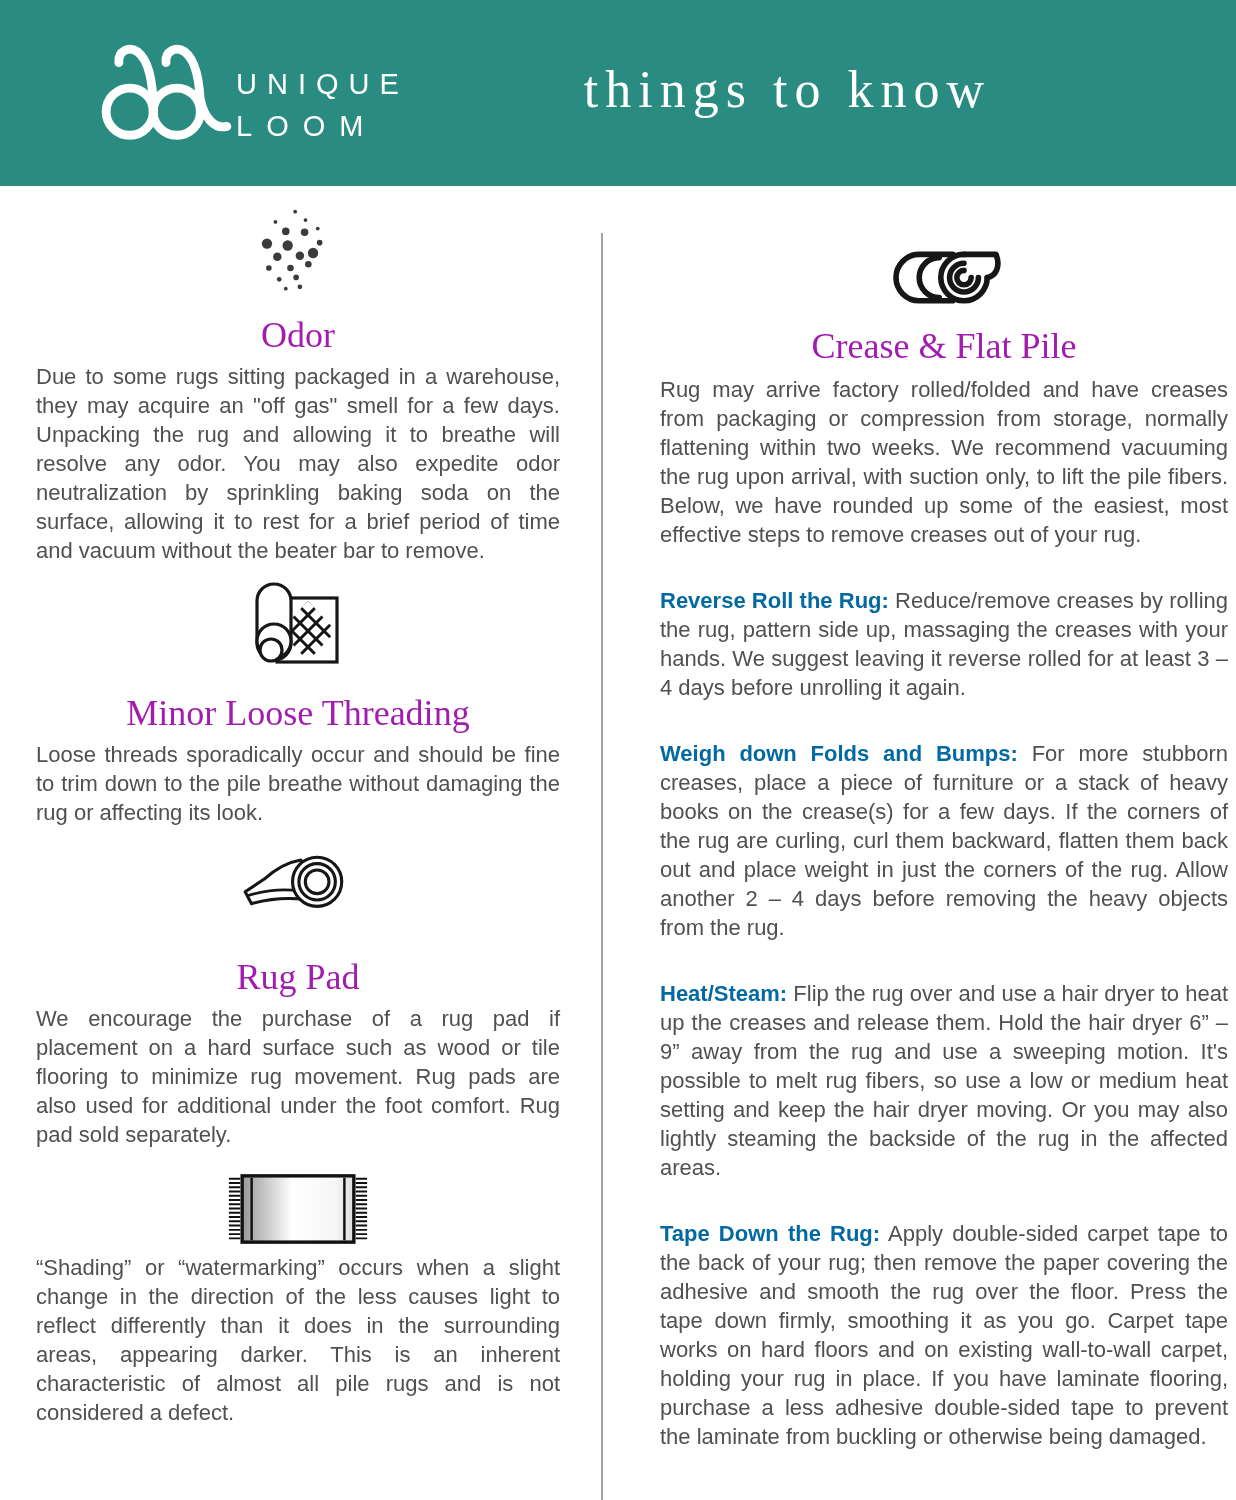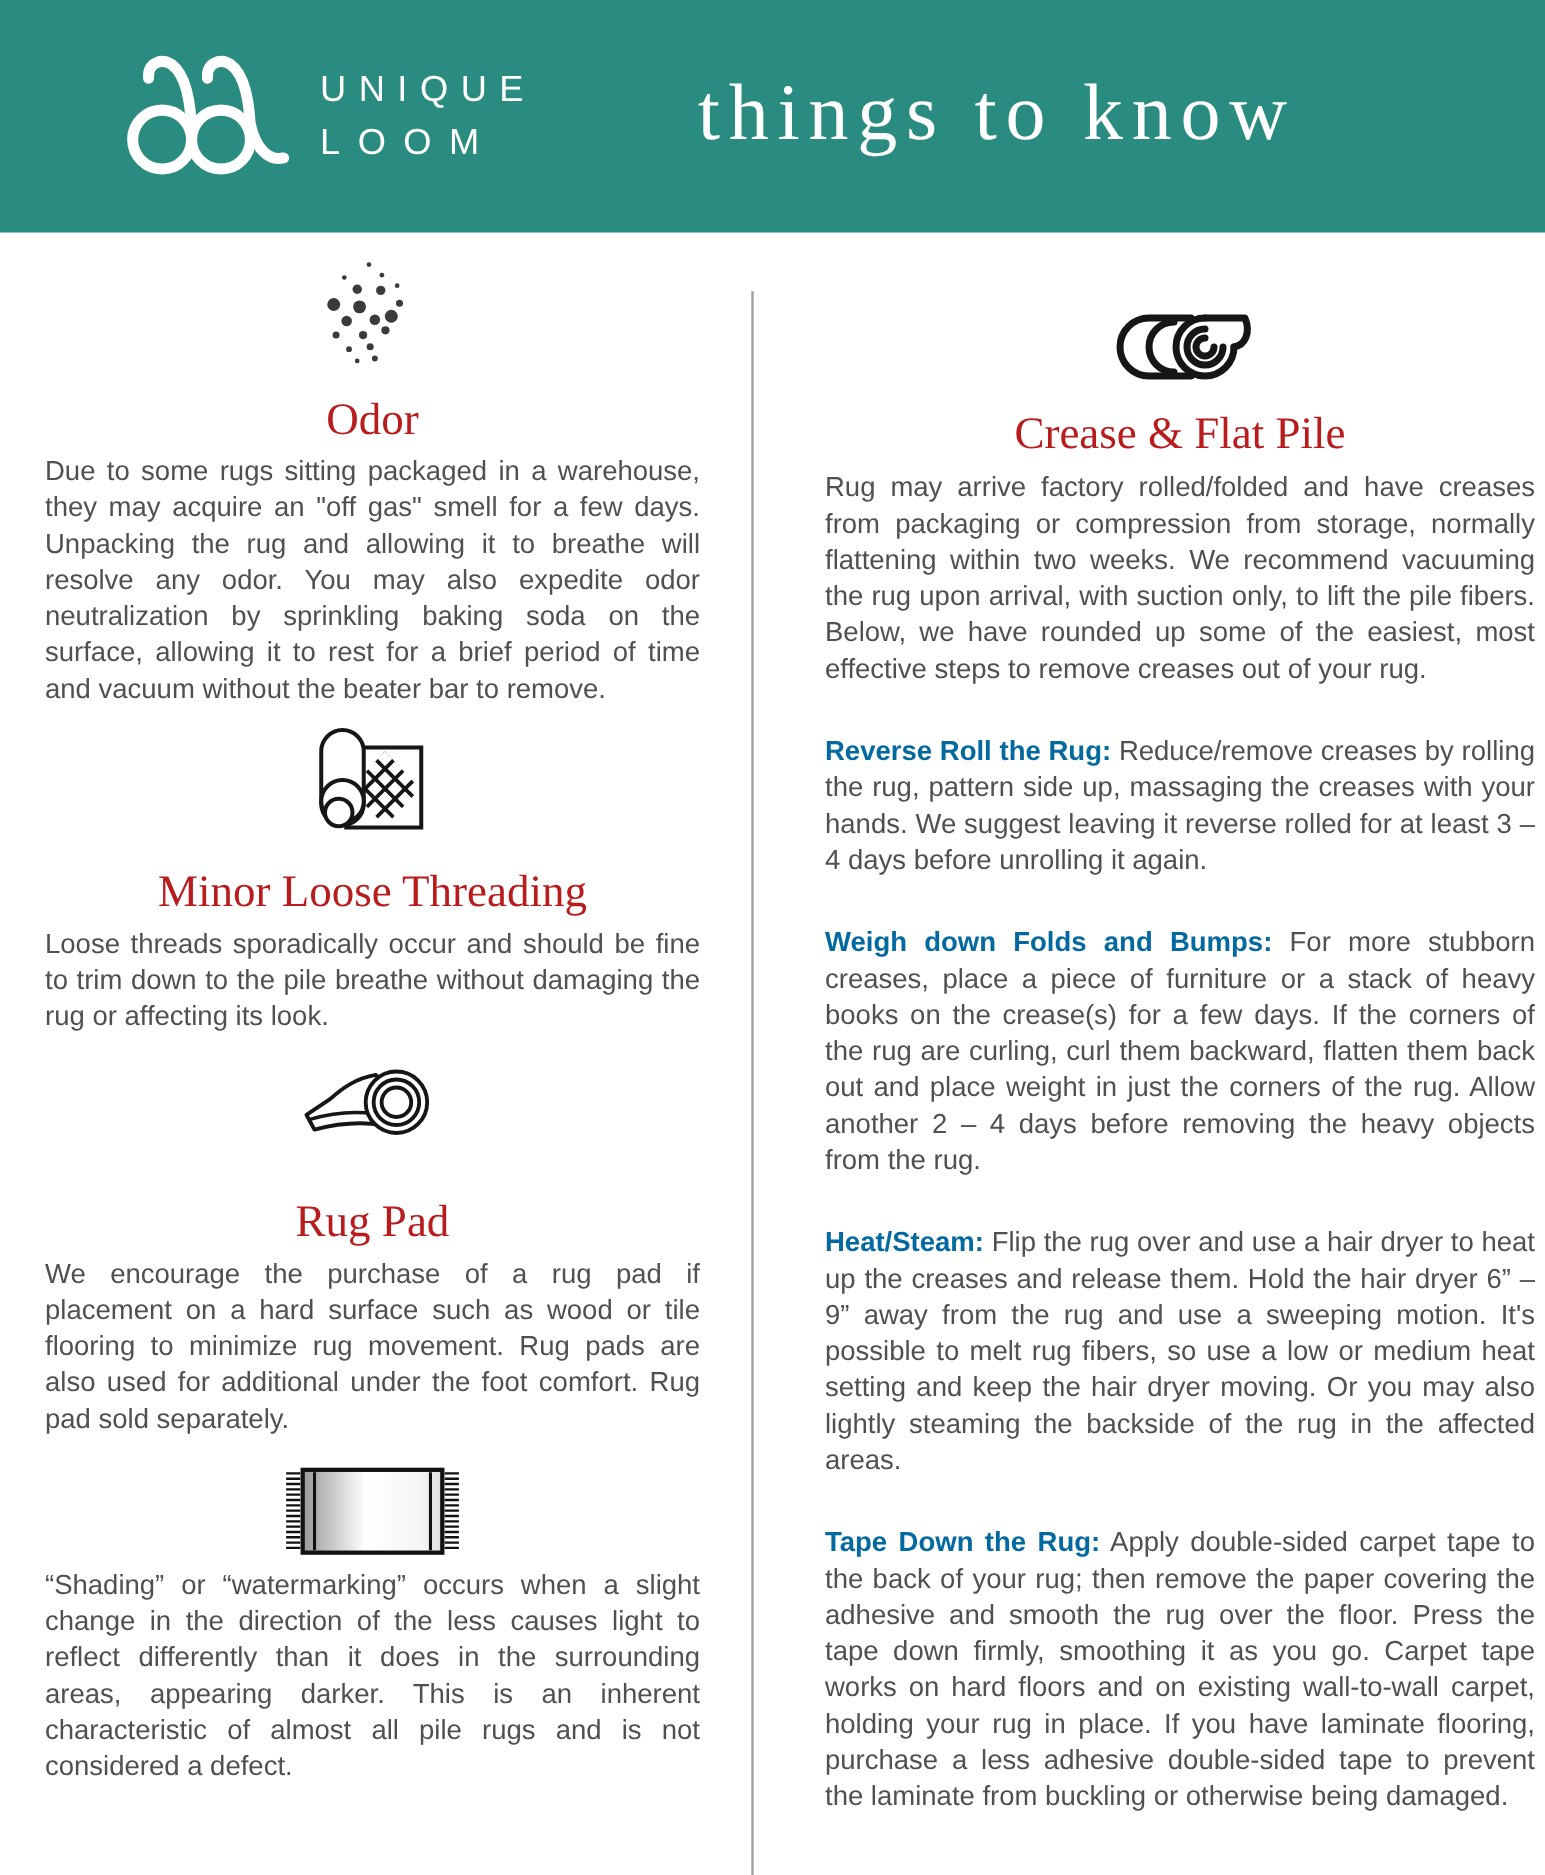--- a/index.html
+++ b/index.html
@@ -14,59 +14,58 @@
   .header{
     position:relative;
     height:186px;
     background:#2a8c80;
     display:flex;
     align-items:center;
     color:#ffffff;
   }
   .brand{
     display:flex;
-    align-items:center;
+    align-items:flex-end;
     margin-left:98px;
-    gap:20px;
     flex:0 0 auto;
   }
   .brand-text{
     font-size:29px;
     letter-spacing:10px;
     line-height:1.45;
     font-weight:400;
   }
   .brand-text .l2{letter-spacing:14px;}
   .header-title{
     flex:1;
     text-align:center;
     font-family:"Liberation Serif", serif;
     font-weight:400;
-    font-size:64px;
+    font-size:52px;
     letter-spacing:7px;
     margin:0 70px 0 0;
     line-height:1;
     padding-bottom:6px;
   }
   
   .content{position:relative;}
   .divider{
     position:absolute;
     left:601px;top:47px;
     width:2px;height:1267px;
     background:#a3a3a3;
   }
   .col{position:absolute;top:0;}
   .col-left{left:36px;width:524px;}
   .col-right{left:660px;width:568px;}
   .icon-wrap{text-align:center;}
   .heading{
     font-family:"Liberation Serif", serif;
     font-weight:400;
-    color:#b91c1c;
+    color:#a21caf;
     text-align:center;
     font-size:36px;
     line-height:1.15;
     margin:0;
   }
   .body{
     color:#4f5052;
     font-size:22px;
     line-height:29px;
     text-align:justify;

